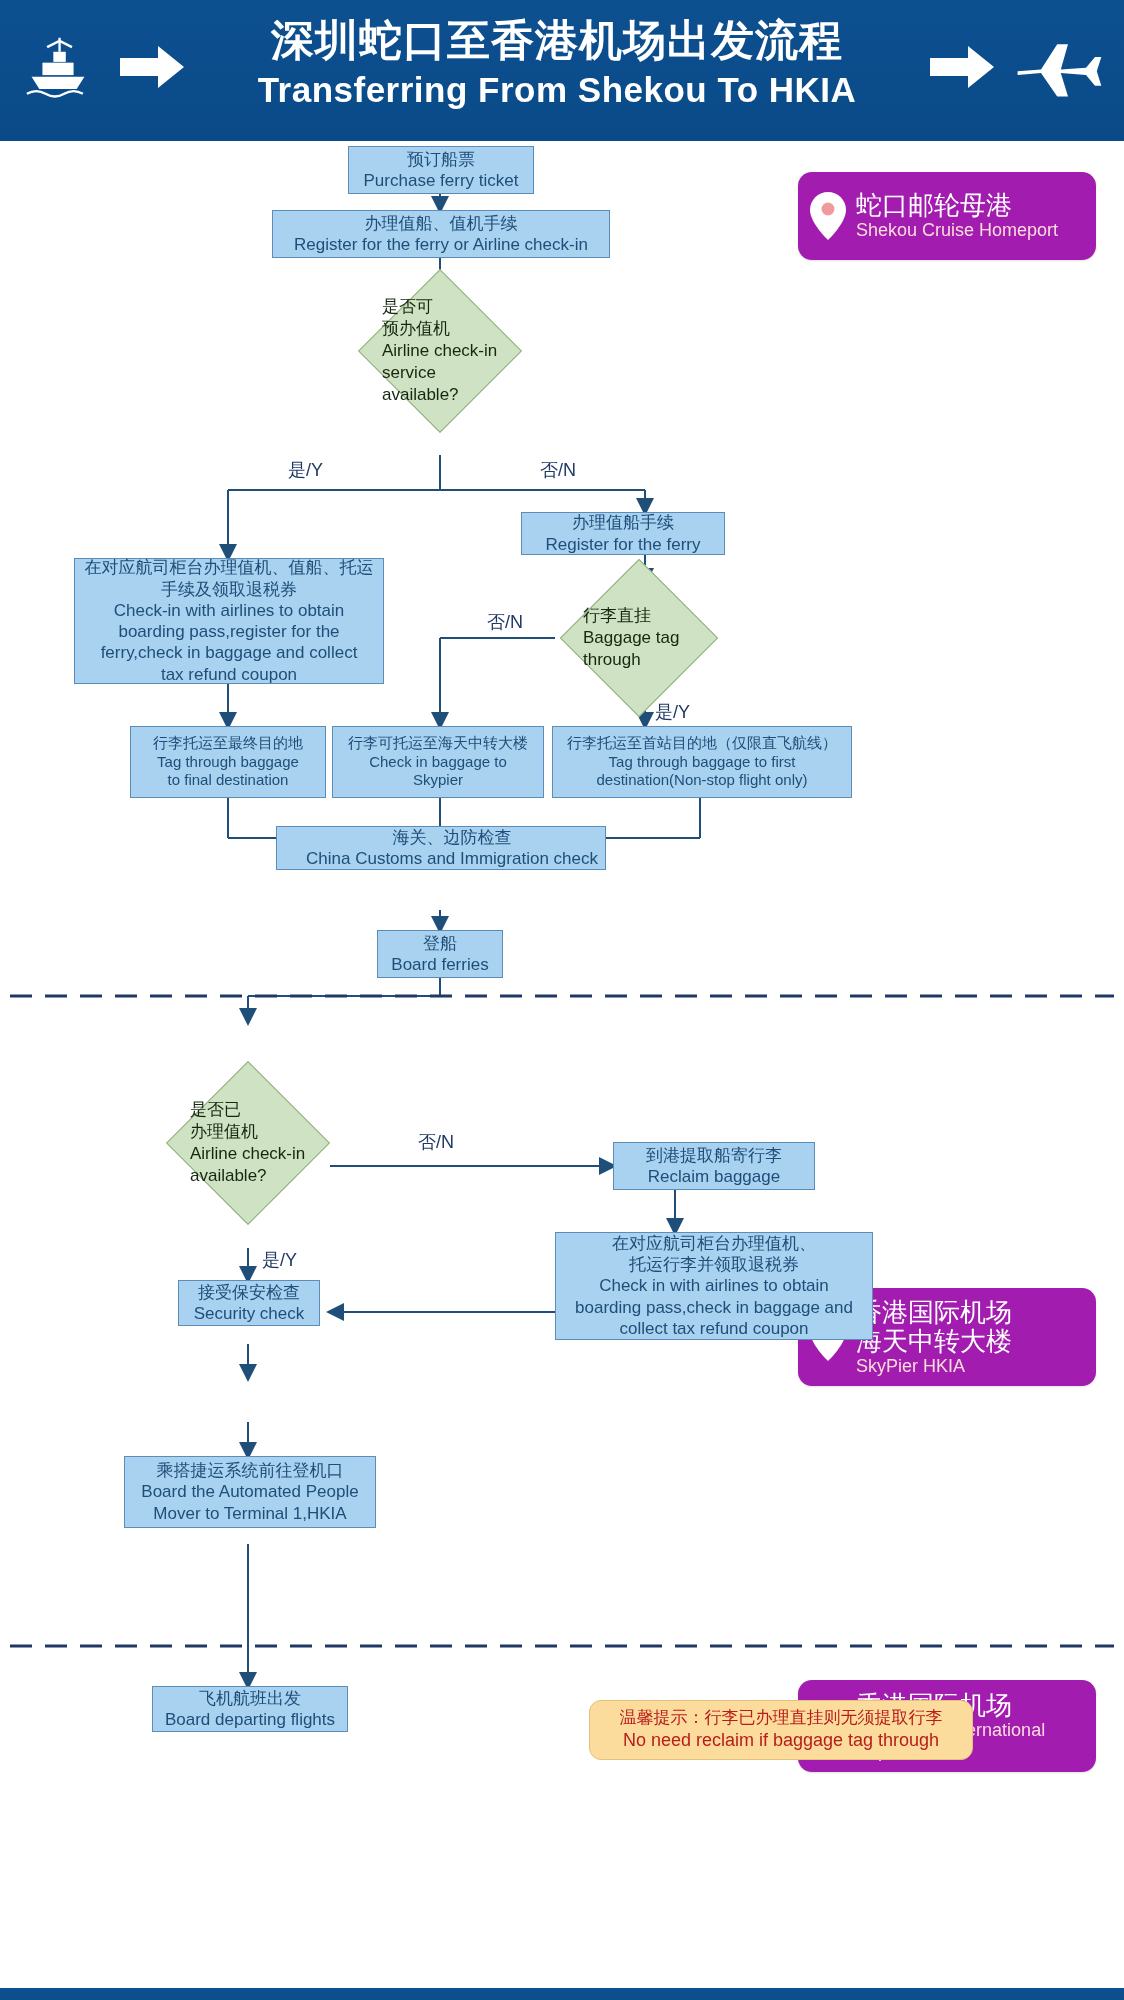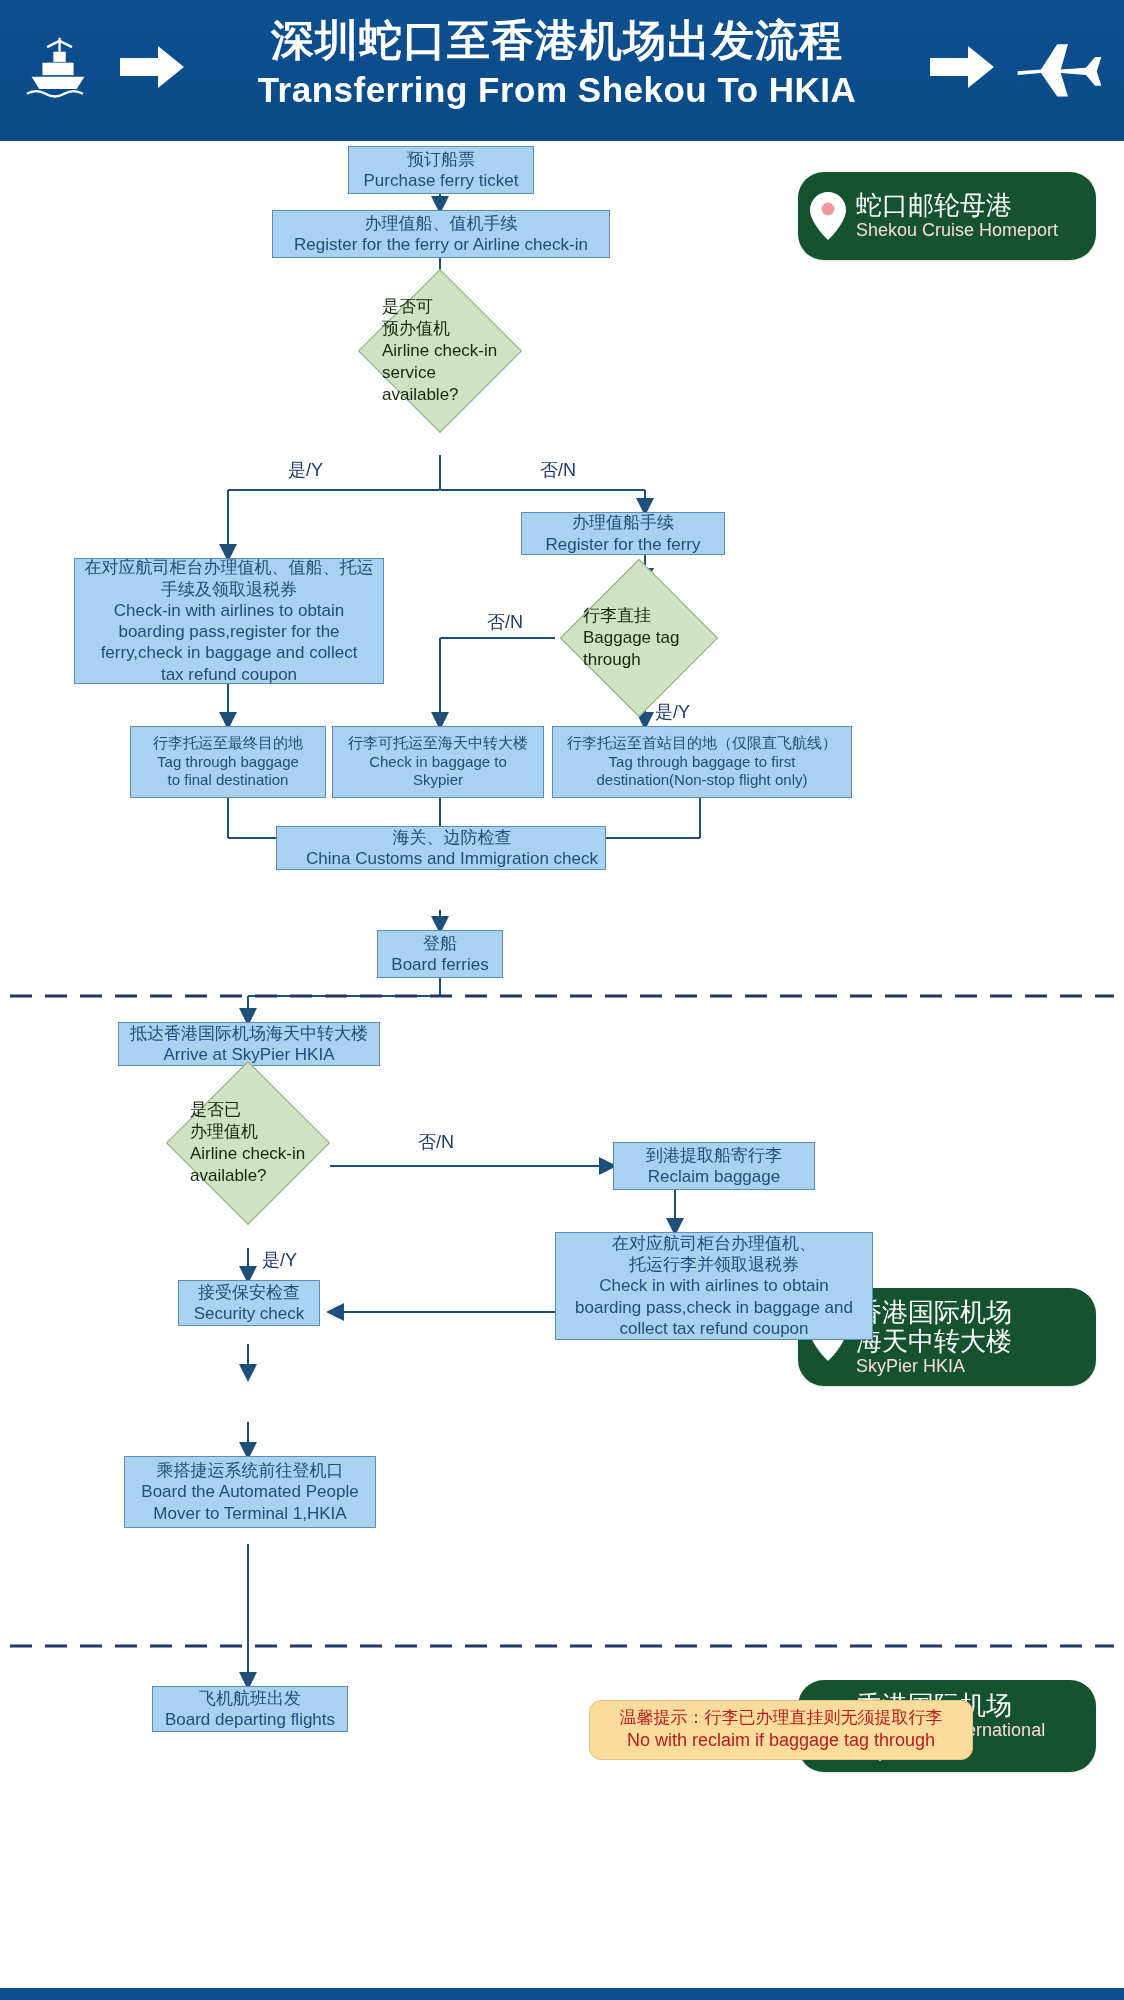--- a/index.html
+++ b/index.html
@@ -76,22 +76,22 @@
 
   
   .elabel{
     position:absolute;font-size:18px;color:#1f3864;white-space:nowrap;
     background:transparent;
   }
 
   
   .badge{
     position:absolute;
-    background:#14532d;
-    border-radius:26px;
+    background:#a21caf;
+    border-radius:14px;
     box-sizing:border-box;
     display:flex;align-items:center;
     padding:8px 14px 8px 10px;
     box-shadow:0 1px 2px rgba(0,0,0,0.12);
   }
   .badge .pin{width:40px;min-width:40px;height:52px;margin-right:8px;}
   .badge .btext{display:flex;flex-direction:column;justify-content:center;}
   .badge .bzh{color:#ffffff;font-size:26px;line-height:1.12;font-weight:normal;white-space:nowrap;}
   .badge .ben{color:#fbdcdc;font-size:18px;line-height:1.15;}
 
@@ -315,24 +315,20 @@
   <div class="node" style="left:276px;top:826px;width:330px;height:44px;padding-left:28px;">
     <div class="zh">海关、边防检查</div>
     <div class="en">China Customs and Immigration check</div>
   </div>
 
   <div class="node" style="left:377px;top:930px;width:126px;height:48px;">
     <div class="zh">登船</div>
     <div class="en">Board ferries</div>
   </div>
 
-  <div class="node" style="left:118px;top:1022px;width:262px;height:44px;">
-    <div class="zh">抵达香港国际机场海天中转大楼</div>
-    <div class="en">Arrive at SkyPier HKIA</div>
-  </div>
 
   <div class="diamond" style="left:190px;top:1085px;width:116px;height:116px;">
     <div class="dshape"></div>
     <div class="dtext">
       <span class="zh">是否已</span>
       <span class="zh">办理值机</span>
       <span class="en">Airline check-in</span>
       <span class="en">available?</span>
     </div>
   </div>
@@ -360,21 +356,21 @@
 
 
   <div class="node" style="left:124px;top:1456px;width:252px;height:72px;">
     <div class="zh">乘搭捷运系统前往登机口</div>
     <div class="en">Board the Automated People</div>
     <div class="en">Mover to Terminal 1,HKIA</div>
   </div>
 
   <div class="tip" style="left:589px;top:1702px;width:384px;height:60px;top:1700px;">
     <div class="zh">温馨提示：行李已办理直挂则无须提取行李</div>
-    <div class="en">No with reclaim if baggage tag through</div>
+    <div class="en">No need reclaim if baggage tag through</div>
   </div>
 
   <div class="node" style="left:152px;top:1686px;width:196px;height:46px;">
     <div class="zh">飞机航班出发</div>
     <div class="en">Board departing flights</div>
   </div>
 
   <div class="bottom-strip"></div>
 </div>
 

